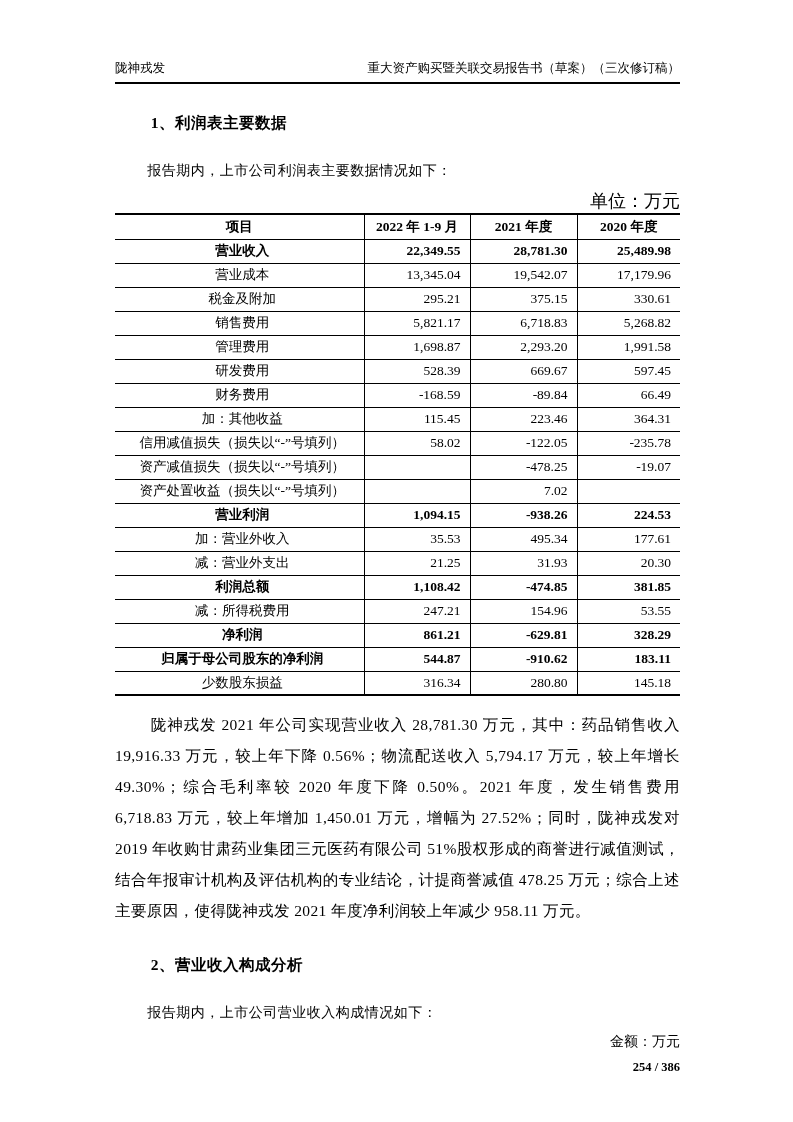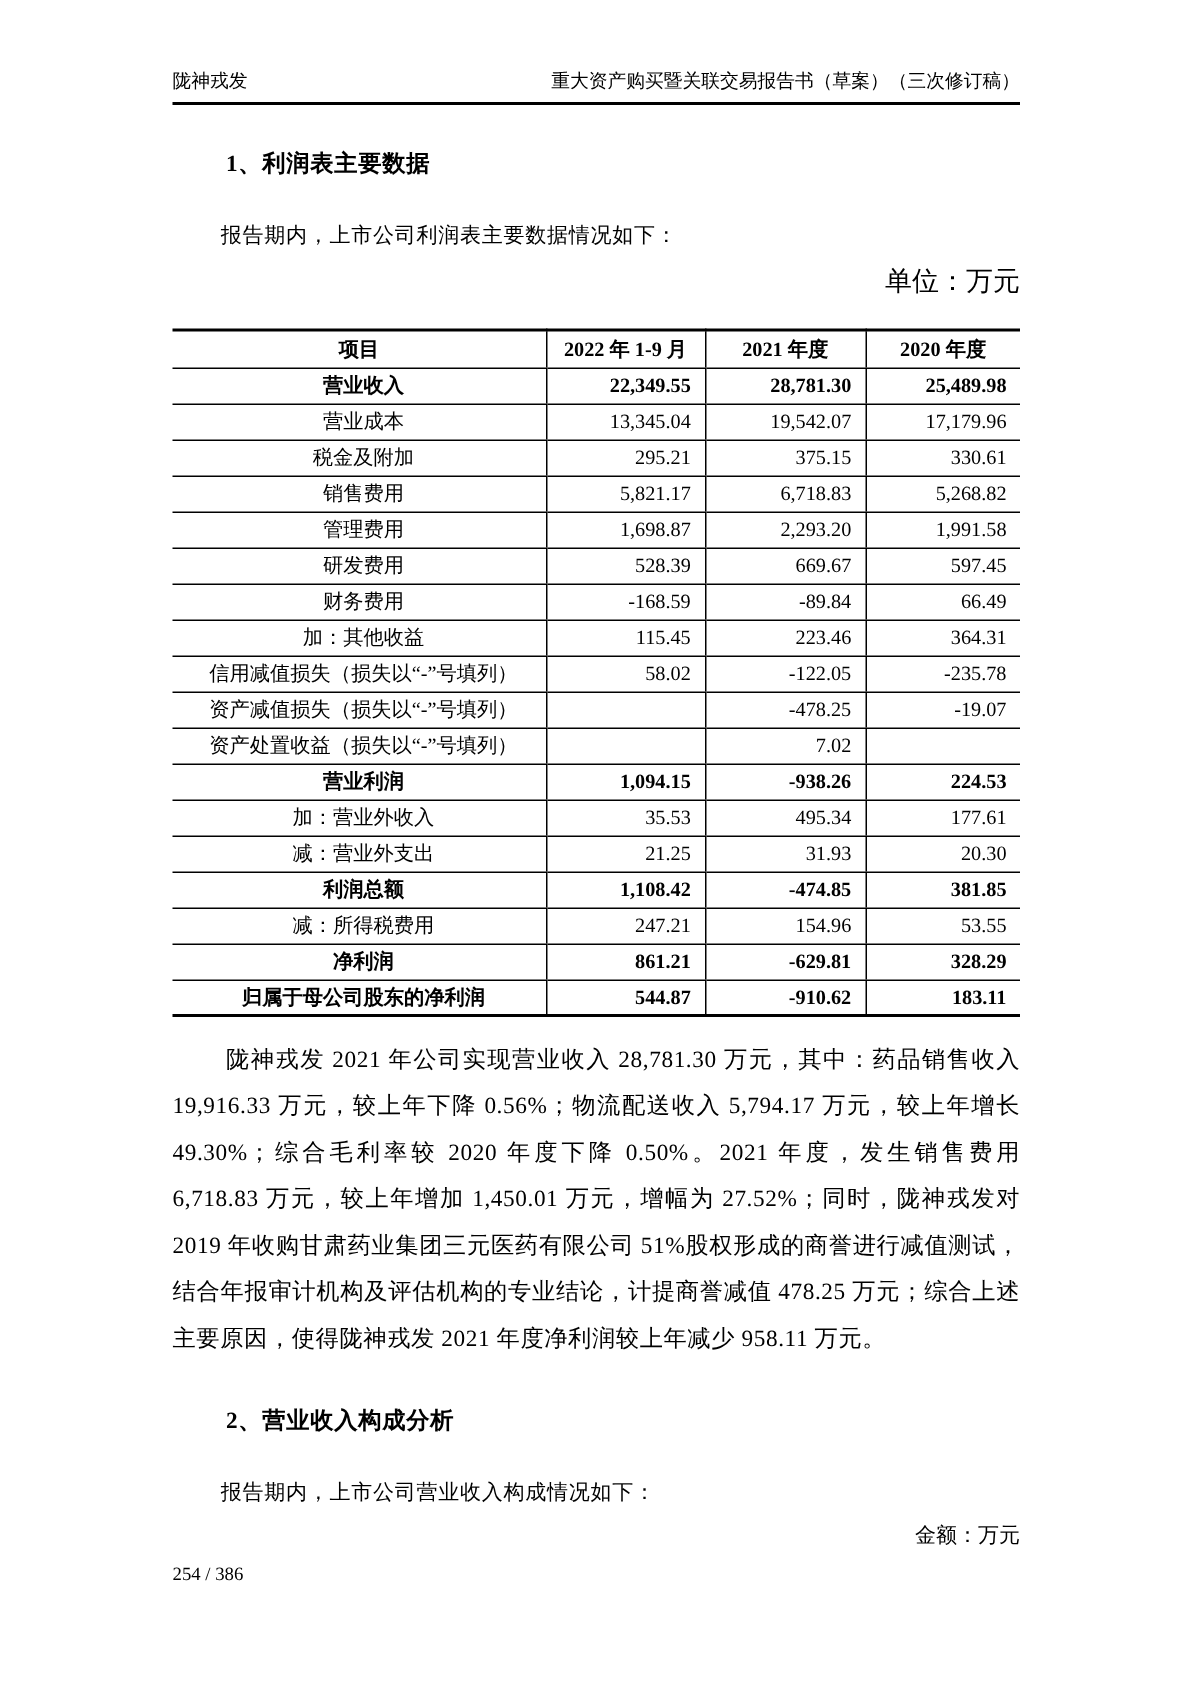--- a/index.html
+++ b/index.html
@@ -9,21 +9,21 @@
     height: 1122px;
     font-family: "Liberation Serif", "DejaVu Serif", serif;
     color: #000000;
     position: relative;
     overflow: hidden;
   }
   .page {
     width: 793px;
     height: 1122px;
     background: #ffffff;
-    padding: 46px 113px 0 115px;
+    padding: 60px 113px 0 115px;
   }
   
   .doc-header {
     display: flex;
     justify-content: space-between;
     align-items: flex-end;
     border-bottom: 2px solid #000;
     padding-bottom: 5px;
     font-size: 12.5px;
     line-height: 17px;
@@ -42,21 +42,21 @@
     text-indent: 2.3em;
     letter-spacing: 0.5px;
   }
   .unit-label {
     margin-top: 9px;
     font-size: 18px;
     text-align: right;
   }
   
   table.profit-table {
-    margin-top: 20px;
+    margin-top: 0;
     width: 565px;
     border-collapse: collapse;
     table-layout: fixed;
     border-top: 2.5px solid #000;
     border-bottom: 2.5px solid #000;
     font-size: 13.5px;
   }
   .profit-table col.c1 { width: 249px; }
   .profit-table col.c2 { width: 106px; }
   .profit-table col.c3 { width: 107px; }
@@ -85,21 +85,22 @@
     letter-spacing: 0.4px;
   }
   .amount-label {
     margin-top: 11px;
     font-size: 14px;
     text-align: right;
   }
   .page-number {
     margin-top: 9px;
     font-size: 12.5px;
-    font-weight: normal;
+    font-weight: bold;
+    text-align: right;
   }
 </style>
 </head>
 <body>
 
 <div class="page">
 
   <div class="doc-header">
     <span>陇神戎发</span>
     <span>重大资产购买暨关联交易报告书（草案）（三次修订稿）</span>
@@ -228,20 +229,26 @@
           <td class="num">861.21</td>
           <td class="num">-629.81</td>
           <td class="num">328.29</td>
         </tr>
         <tr class="bold">
           <td class="label">归属于母公司股东的净利润</td>
           <td class="num">544.87</td>
           <td class="num">-910.62</td>
           <td class="num">183.11</td>
         </tr>
+        <tr>
+          <td class="label">少数股东损益</td>
+          <td class="num">316.34</td>
+          <td class="num">280.80</td>
+          <td class="num">145.18</td>
+        </tr>
       </tbody>
   </table>
 
   <div class="analysis-paragraph">陇神戎发 2021 年公司实现营业收入 28,781.30 万元，其中：药品销售收入 19,916.33 万元，较上年下降 0.56%；物流配送收入 5,794.17 万元，较上年增长 49.30%；综合毛利率较 2020 年度下降 0.50%。2021 年度，发生销售费用 6,718.83 万元，较上年增加 1,450.01 万元，增幅为 27.52%；同时，陇神戎发对 2019 年收购甘肃药业集团三元医药有限公司 51%股权形成的商誉进行减值测试，结合年报审计机构及评估机构的专业结论，计提商誉减值 478.25 万元；综合上述主要原因，使得陇神戎发 2021 年度净利润较上年减少 958.11 万元。</div>
 
   <div class="section-heading">2、营业收入构成分析</div>
 
   <div class="intro-line">报告期内，上市公司营业收入构成情况如下：</div>
 
   <div class="amount-label">金额：万元</div>

